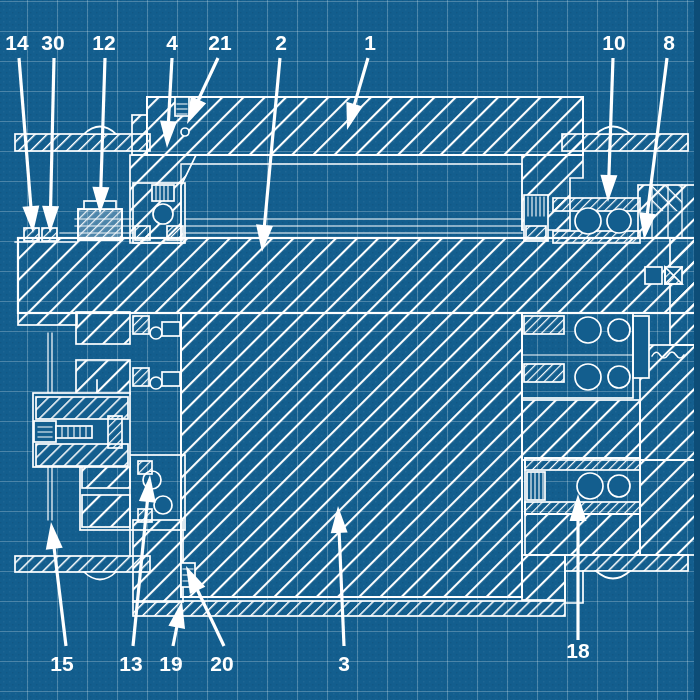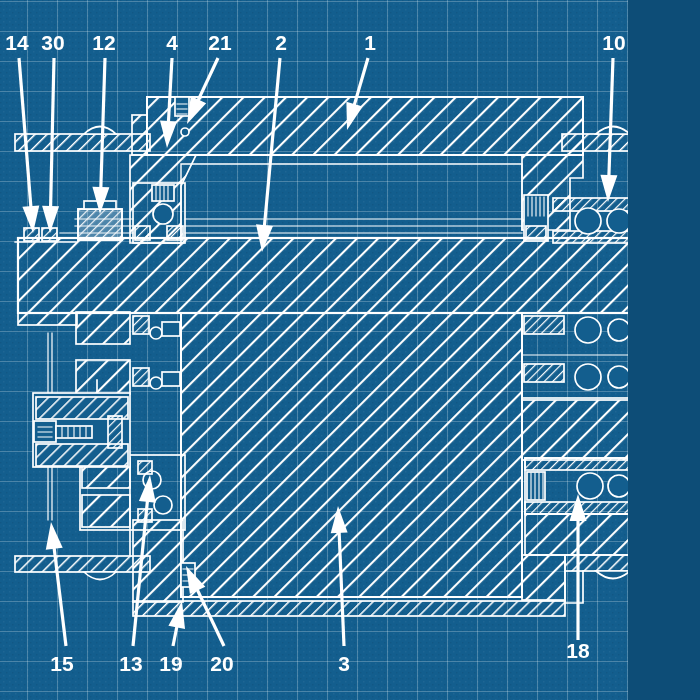--- a/index.html
+++ b/index.html
@@ -1,16 +1,16 @@
 <!DOCTYPE html>
 <html style="--line: #ffffff;"><head>
 <meta charset="utf-8">
 <style>
   html,body{margin:0;padding:0;background:#0d4d77;}
-  #stage{width:628px;height:700px;position:relative;overflow:hidden;
+  #stage{width:694px;height:700px;position:relative;overflow:hidden;
          font-family:"Liberation Sans",sans-serif;}
   svg{display:block;}
   .callout-line{stroke:var(--line,#fff);stroke-width:3.2;fill:none;}
   .callout-head{fill:var(--line,#fff);stroke:none;}
   .callout-text{fill:var(--line,#fff);font-family:"Liberation Sans",sans-serif;
                 font-size:21px;font-weight:bold;text-anchor:middle;}
 </style>
 </head>
 <body>
 

